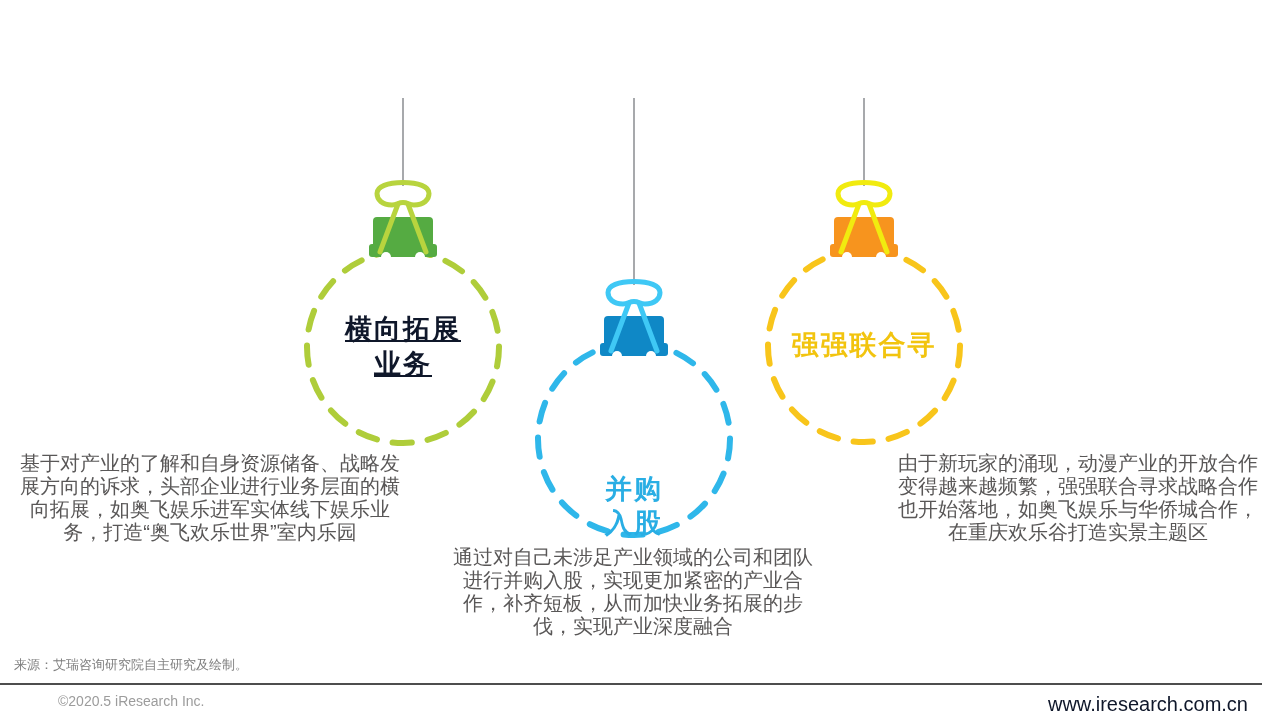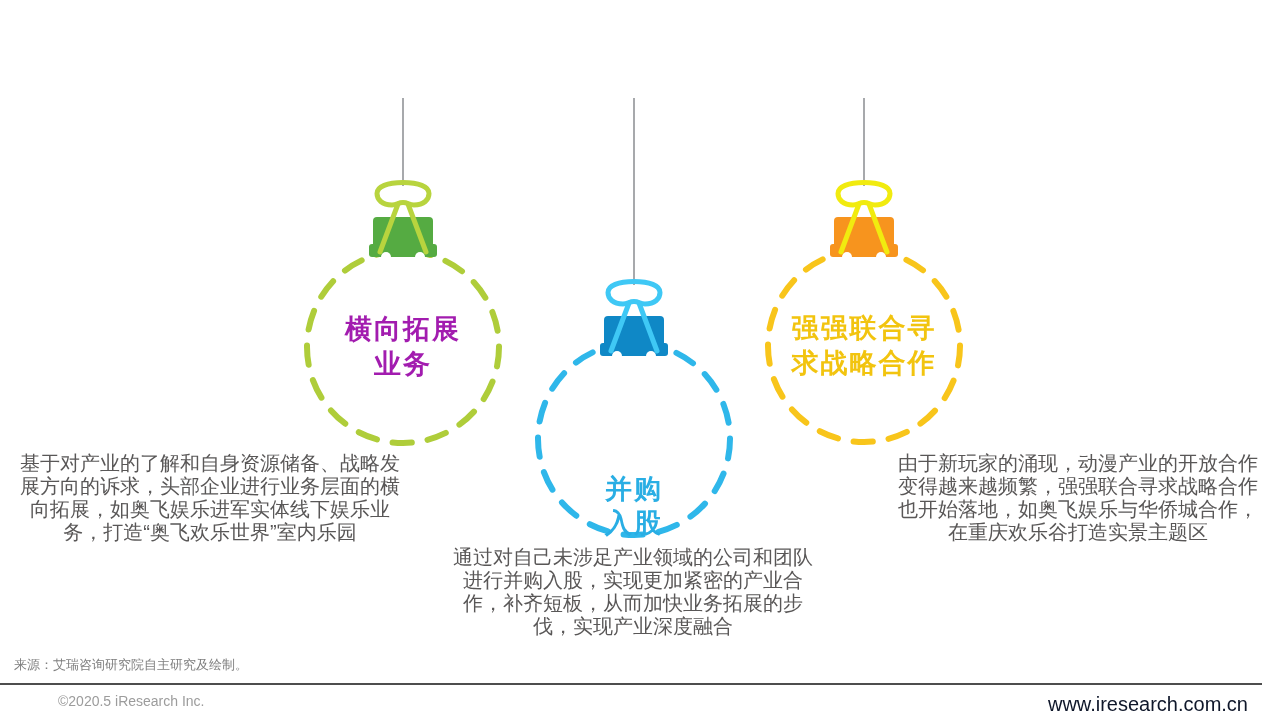--- a/index.html
+++ b/index.html
@@ -38,21 +38,21 @@
     flex-direction: column;
     align-items: center;
     justify-content: center;
     gap: 5px;
     font-size: 27px;
     font-weight: bold;
     letter-spacing: 2px;
     line-height: 1.1;
     text-align: center;
   }
-  .label-green  { color: #a21caf; }
+  .label-green  { color: #0f172a; text-decoration: underline; }
   .label-blue   { color: #29aee4; }
   .label-yellow { color: #f2c40f; }
   .desc {
     position: absolute;
     font-size: 20px;
     line-height: 23px;
     color: #595757;
     text-align: center;
   }
   .src-note {
@@ -149,21 +149,20 @@
     <rect x="5" y="64" width="68" height="13" rx="3" fill="#F7941E"></rect>
     <circle cx="22" cy="77" r="5" fill="#ffffff"></circle>
     <circle cx="56" cy="77" r="5" fill="#ffffff"></circle>
     <path d="M34 24 L16 72" stroke="#F1EB0F" stroke-width="5" stroke-linecap="round" fill="none"></path>
     <path d="M44 24 L62 72" stroke="#F1EB0F" stroke-width="5" stroke-linecap="round" fill="none"></path>
     <path d="M28 25 C 18 25 13 19.5 13 13.5 C 13 6.5 23.5 2.5 39 2.5 C 54.5 2.5 65 6.5 65 13.5 C 65 19.5 60 25 50 25 C 45 25 44 22.5 39 22.5 C 34 22.5 33 25 28 25 Z" fill="none" stroke="#F1EB0F" stroke-width="5" stroke-linejoin="round"></path>
   </svg>
 
   <div class="circle-label label-yellow" style="left:764px; top:246px;">
     <span>强强联合寻</span>
-    <span>求战略合作</span>
   </div>
 
   <p class="desc" style="left:897px; top:452px; width:362px;">由于新玩家的涌现，动漫产业的开放合作变得越来越频繁，强强联合寻求战略合作也开始落地，如奥飞娱乐与华侨城合作，在重庆欢乐谷打造实景主题区</p>
 
   <div class="src-note">来源：艾瑞咨询研究院自主研究及绘制。</div>
   <div class="footer-rule"></div>
   <div class="copyright">©2020.5 iResearch Inc.</div>
   <div class="website">www.iresearch.com.cn</div>
 
 </div>

